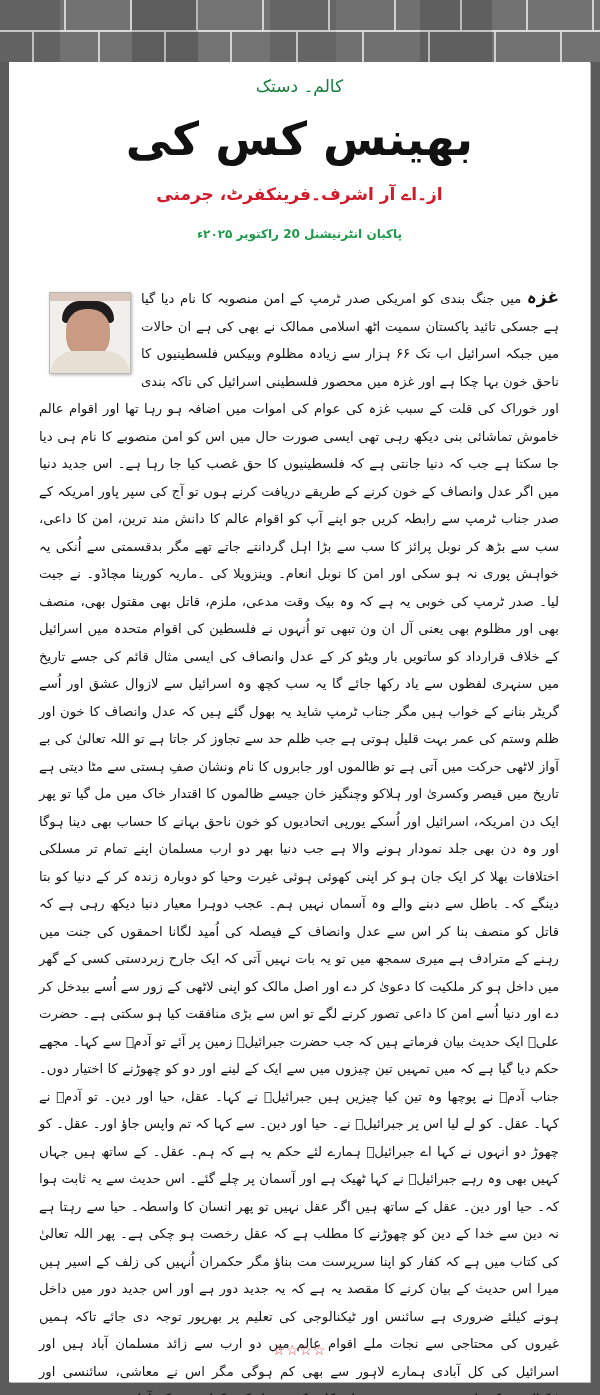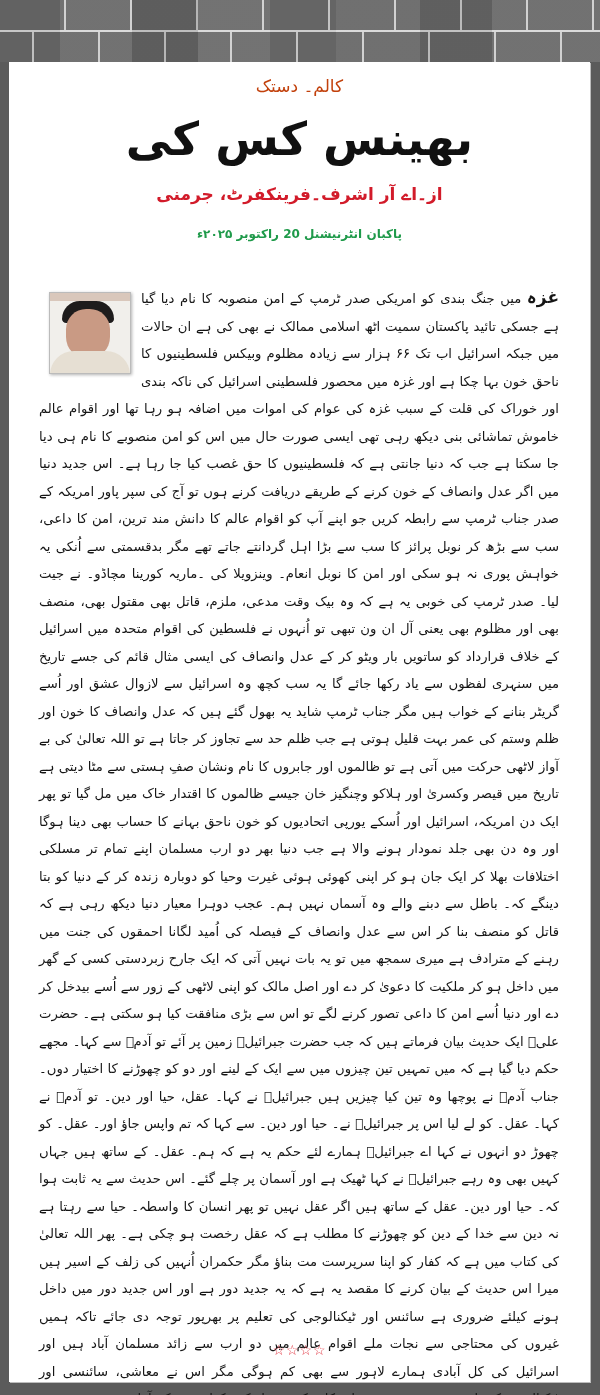--- a/index.html
+++ b/index.html
@@ -26,21 +26,21 @@
     background:
       linear-gradient(90deg, rgba(0,0,0,0.08) 0 10%, rgba(255,255,255,0.05) 10% 22%, rgba(0,0,0,0.12) 22% 33%, rgba(255,255,255,0.06) 33% 45%, rgba(0,0,0,0.05) 45% 56%, rgba(255,255,255,0.04) 56% 70%, rgba(0,0,0,0.1) 70% 82%, rgba(255,255,255,0.05) 82% 100%);
   }
   .panel {
     position: absolute; left: 9px; top: 62px; width: 581px; height: 1320px;
     background: #ffffff;
     box-shadow: 1px 1px 0 #bdbdbd;
   }
   .kicker {
     position: absolute; top: 14px; left: 0; width: 100%;
-    text-align: center; color: #c2410c; font-size: 17px;
+    text-align: center; color: #15803d; font-size: 17px;
   }
   .headline {
     position: absolute; top: 50px; left: 0; width: 100%;
     text-align: center; color: #111; font-size: 46px; font-weight: bold;
     letter-spacing: 1px;
   }
   .byline {
     position: absolute; top: 122px; left: 0; width: 100%;
     text-align: center; color: #d21b2a; font-size: 17px; font-weight: bold;
   }

